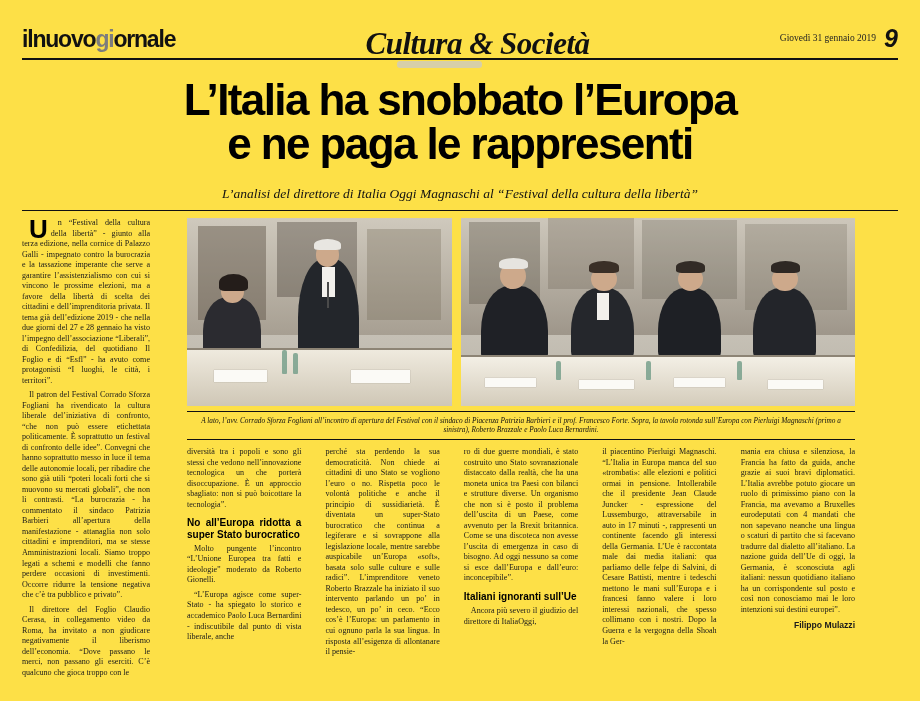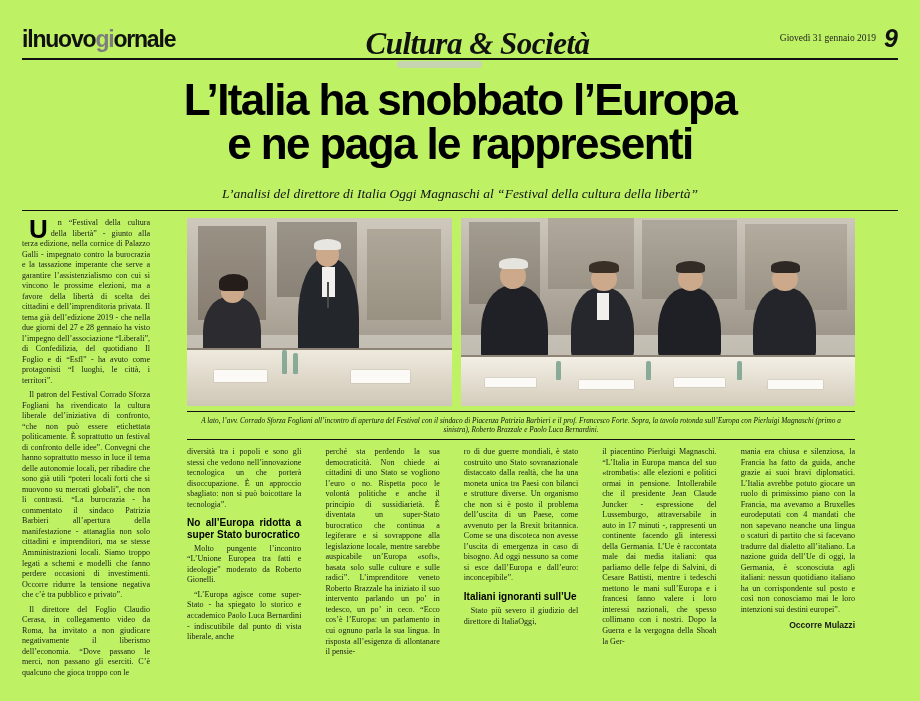--- a/index.html
+++ b/index.html
@@ -13,21 +13,21 @@
     font-family: "Liberation Serif", serif;
     color: #111;
     overflow: hidden;
   }
   .page {
     position: relative;
     width: 920px;
     height: 701px;
     box-sizing: border-box;
     padding: 14px 22px 10px 22px;
-    background: #bef264;
+    background: #fde047;
   }
 
   
   .masthead {
     position: relative;
     height: 44px;
     border-bottom: 2px solid #111;
     display: flex;
     align-items: flex-start;
     justify-content: space-between;
@@ -363,27 +363,27 @@
           <p>“L’Europa agisce come super-Stato - ha spiegato lo storico e accademico Paolo Luca Bernardini - indiscutibile dal punto di vista liberale, anche</p>
         </div>
 
         <div class="col">
           <p class="noind">perché sta perdendo la sua democraticità. Non chiede ai cittadini di uno Stato se vogliono l’euro o no. Rispetta poco le volontà politiche e anche il principio di sussidiarietà. È diventata un super-Stato burocratico che continua a legiferare e si sovrappone alla legislazione locale, mentre sarebbe auspicabile un’Europa «soft», basata solo sulle culture e sulle radici”. L’imprenditore veneto Roberto Brazzale ha iniziato il suo intervento parlando un po’ in tedesco, un po’ in ceco. “Ecco cos’è l’Europa: un parlamento in cui ognuno parla la sua lingua. In risposta all’esigenza di allontanare il pensie-</p>
         </div>
 
         <div class="col">
           <p class="noind">ro di due guerre mondiali, è stato costruito uno Stato sovranazionale distaccato dalla realtà, che ha una moneta unica tra Paesi con bilanci e strutture diverse. Un organismo che non si è posto il problema dell’uscita di un Paese, come avvenuto per la Brexit britannica. Come se una discoteca non avesse l’uscita di emergenza in caso di bisogno. Ad oggi nessuno sa come si esce dall’Europa e dall’euro: inconcepibile”.</p>
           <div class="subhd">Italiani ignoranti sull’Ue</div>
-          <p>Stato più severo il giudizio del direttore di ItaliaOggi,</p>
+          <p>Ancora più severo il giudizio del direttore di ItaliaOggi,</p>
         </div>
 
         <div class="col">
           <p class="noind">il piacentino Pierluigi Magnaschi. “L’Italia in Europa manca del suo «trombati»: alle elezioni e politici ormai in pensione. Intollerabile che il presidente Jean Claude Juncker - espressione del Lussemburgo, attraversabile in auto in 17 minuti -, rappresenti un continente facendo gli interessi della Germania. L’Ue è raccontata male dai media italiani: qua parliamo delle felpe di Salvini, di Cesare Battisti, mentre i tedeschi mettono le mani sull’Europa e i francesi fanno valere i loro interessi nazionali, che spesso collimano con i nostri. Dopo la Guerra e la vergogna della Shoah la Ger-</p>
         </div>
 
         <div class="col">
           <p class="noind">mania era chiusa e silenziosa, la Francia ha fatto da guida, anche grazie ai suoi bravi diplomatici. L’Italia avrebbe potuto giocare un ruolo di primissimo piano con la Francia, ma avevamo a Bruxelles eurodeputati con 4 mandati che non sapevano neanche una lingua o scaturi di partito che si facevano tradurre dal dialetto all’italiano. La nazione guida dell’Ue di oggi, la Germania, è sconosciuta agli italiani: nessun quotidiano italiano ha un corrispondente sul posto e così non conosciamo mai le loro intenzioni sui destini europei”.</p>
-          <div class="signature">Occorre Mulazzi</div>
+          <div class="signature">Filippo Mulazzi</div>
         </div>
       </div>
     </div>
   </div>
 </div>
 
 </body></html>

